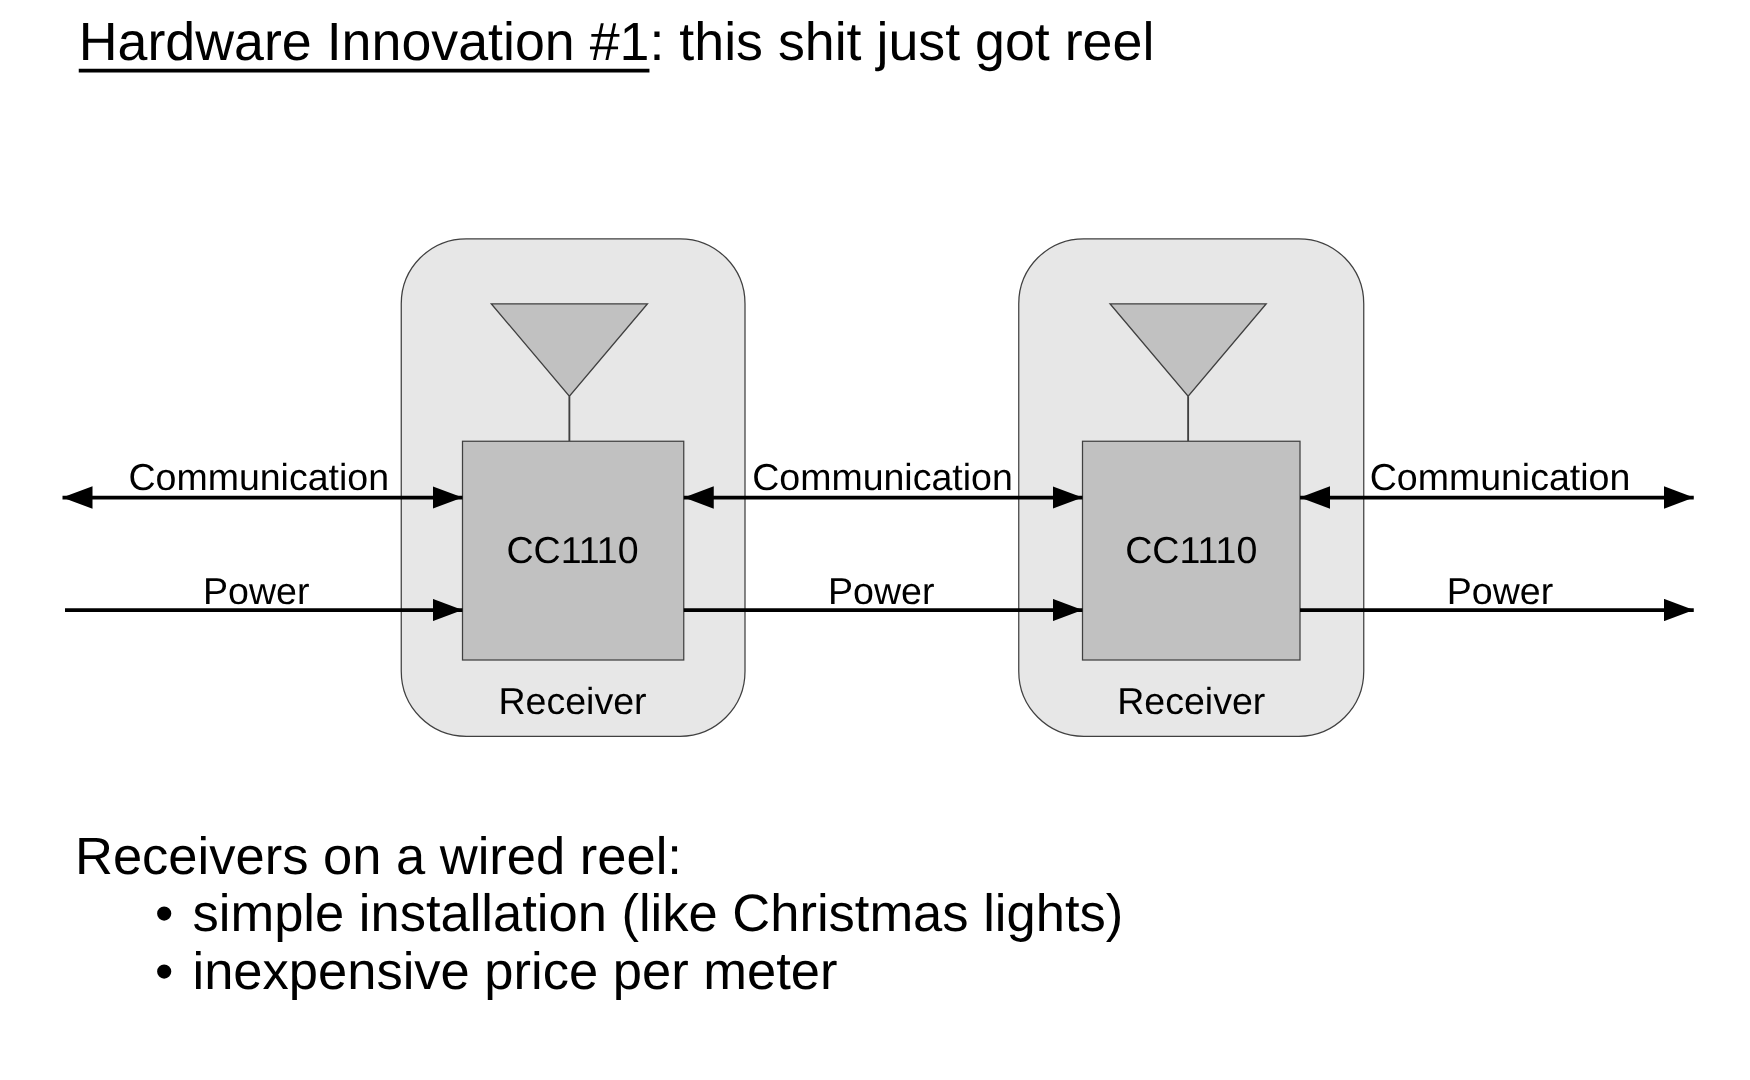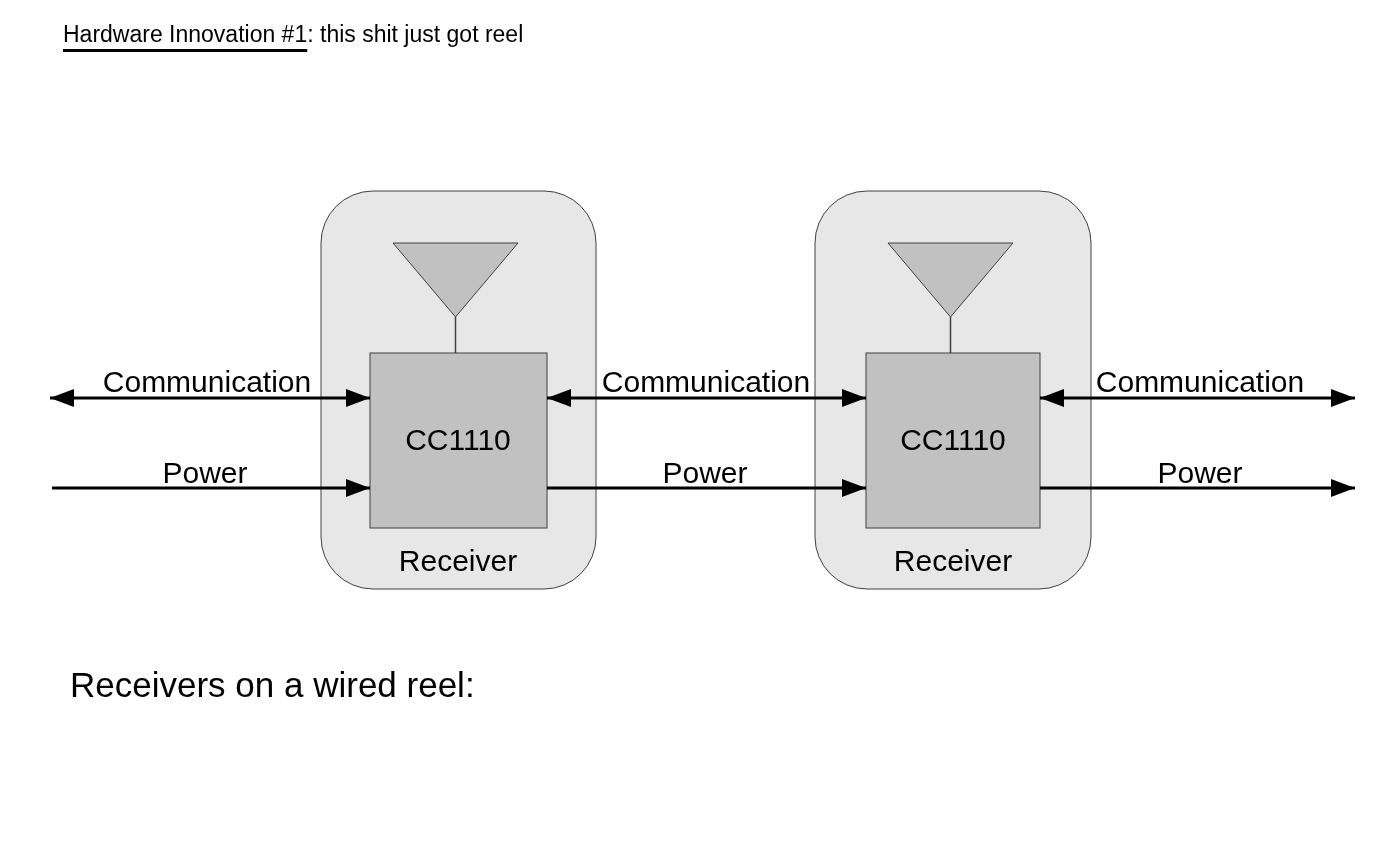--- a/index.html
+++ b/index.html
@@ -13,21 +13,21 @@
     position: relative;
     width: 1400px;
     height: 864px;
     background: #ffffff;
     overflow: hidden;
   }
   .slide-title {
     position: absolute;
     left: 63px;
     top: 12px;
-    font-size: 23px;
+    font-size: 43px;
     line-height: 44px;
     white-space: nowrap;
   }
   .slide-title .underlined {
     text-decoration: underline;
     text-decoration-thickness: 3px;
     text-underline-offset: 7px;
   }
   .diagram-svg {
     position: absolute;
@@ -55,23 +55,23 @@
   .stem {
     stroke: #404040;
     stroke-width: 1.5;
   }
   .wire {
     stroke: #000000;
     stroke-width: 3;
   }
   .notes {
     position: absolute;
-    left: 70px;
+    left: 60px;
     top: 662px;
-    font-size: 35px;
+    font-size: 42px;
     line-height: 46px;
   }
   .notes ul {
     margin: 0;
     padding: 0;
     list-style: none;
   }
   .notes li {
     position: relative;
     padding-left: 94px;
@@ -136,16 +136,18 @@
 
     <line class="wire" x1="1040" y1="258" x2="1355" y2="258" marker-start="url(#arrow-l)" marker-end="url(#arrow-r)"></line>
     <text x="1200" y="252">Communication</text>
     <line class="wire" x1="1040" y1="348" x2="1355" y2="348" marker-end="url(#arrow-r)"></line>
     <text x="1200" y="343">Power</text>
   </svg>
 
   <div class="notes">
     <div class="notes-heading">Receivers on a wired reel:</div>
     <ul>
+      <li><span>simple installation (like Christmas lights)</span></li>
+      <li><span>inexpensive price per meter</span></li>
     </ul>
   </div>
 
 </div>
 
 </body></html>

